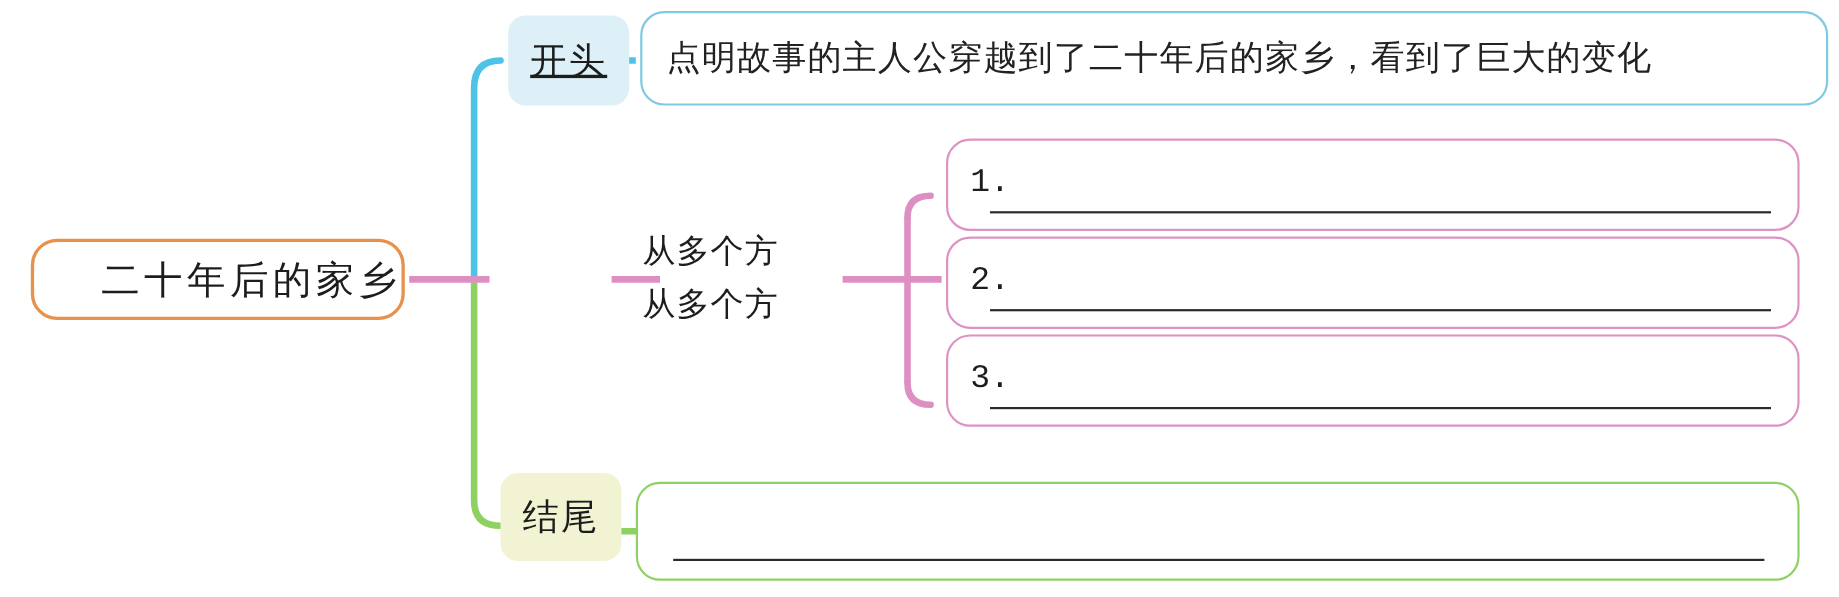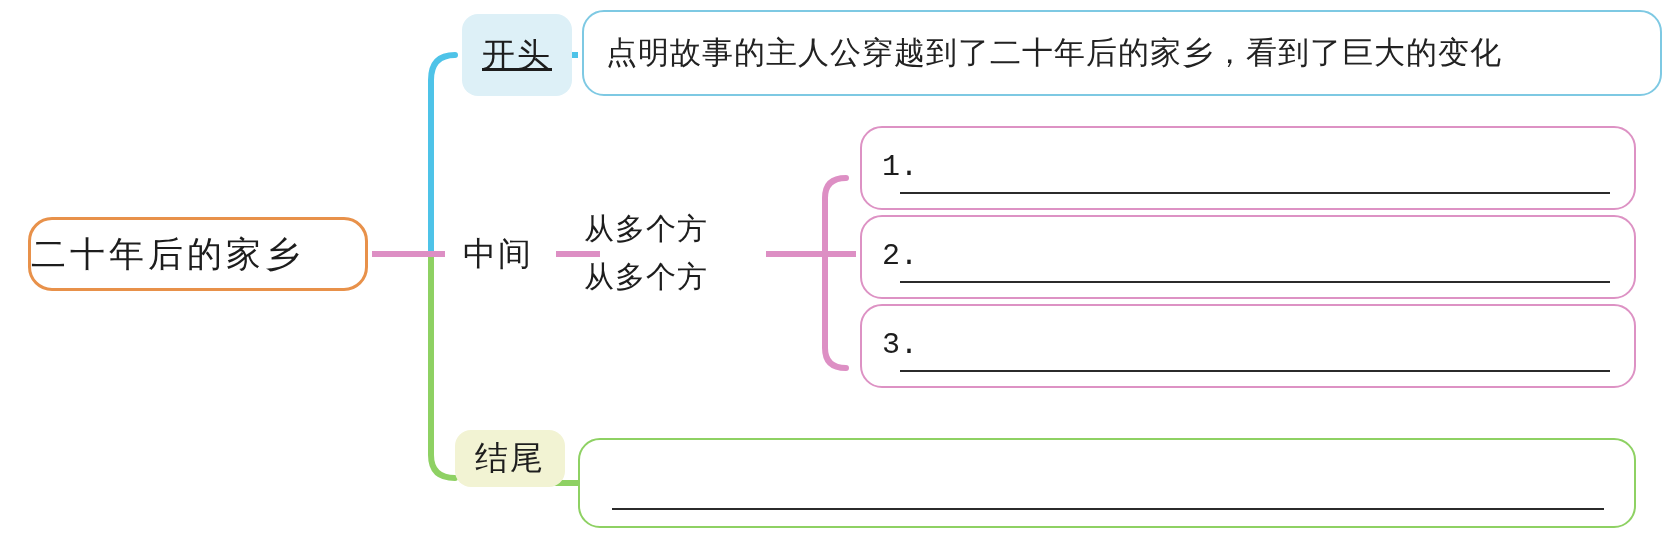--- a/index.html
+++ b/index.html
@@ -32,21 +32,21 @@
     left: 28px;
     top: 217px;
     width: 340px;
     height: 74px;
     border: 3px solid #e8914a;
     border-radius: 24px;
     background: #ffffff;
     box-sizing: border-box;
     display: flex;
     align-items: center;
-    justify-content: flex-start;
+    justify-content: flex-end;
   }
   .root-node .root-text {
     font-size: 35px;
     letter-spacing: 4px;
     color: #1d1d1d;
     white-space: nowrap;
   }
 
   
   .stage-label {
@@ -55,21 +55,21 @@
     align-items: center;
     justify-content: center;
     font-size: 33px;
     letter-spacing: 2px;
     color: #1d1d1d;
     white-space: nowrap;
     border-radius: 16px;
   }
   .stage-open  { left: 462px; top: 14px;  width: 110px; height: 82px; background: #ddf0f7; text-decoration: underline; }
   .stage-mid   { left: 443px; top: 222px; width: 110px; height: 64px; background: transparent; }
-  .stage-close { left: 455px; top: 430px; width: 110px; height: 57px; background: #f2f3d3; }
+  .stage-close { left: 455px; top: 430px; width: 110px; height: 80px; background: #f2f3d3; }
 
   
   .sub-label {
     position: absolute;
     left: 584px;
     top: 205px;
     width: 160px;
     text-align: left;
     font-size: 30px;
     line-height: 48px;
@@ -149,23 +149,20 @@
     <span class="root-text">二十年后的家乡</span>
   </div>
 
   <div class="stage-label stage-open">
     <span>开头</span>
   </div>
   <div class="box box-blue">
     <span class="box-text">点明故事的主人公穿越到了二十年后的家乡，看到了巨大的变化</span>
   </div>
 
-  <div class="stage-label stage-mid">
-    <span>中间</span>
-  </div>
   <div class="sub-label">
     <span class="ln">从多个方</span>
     <span class="ln">从多个方</span>
   </div>
 
   <div class="box box-p1">
     <span class="num-marker">1.</span>
     <span class="fill-line fill-p"></span>
   </div>
   <div class="box box-p2">

